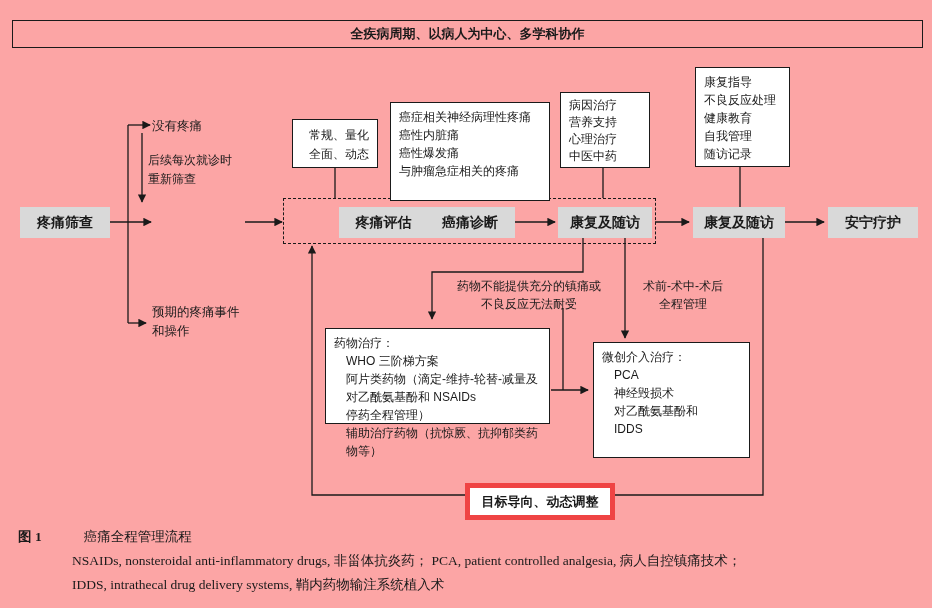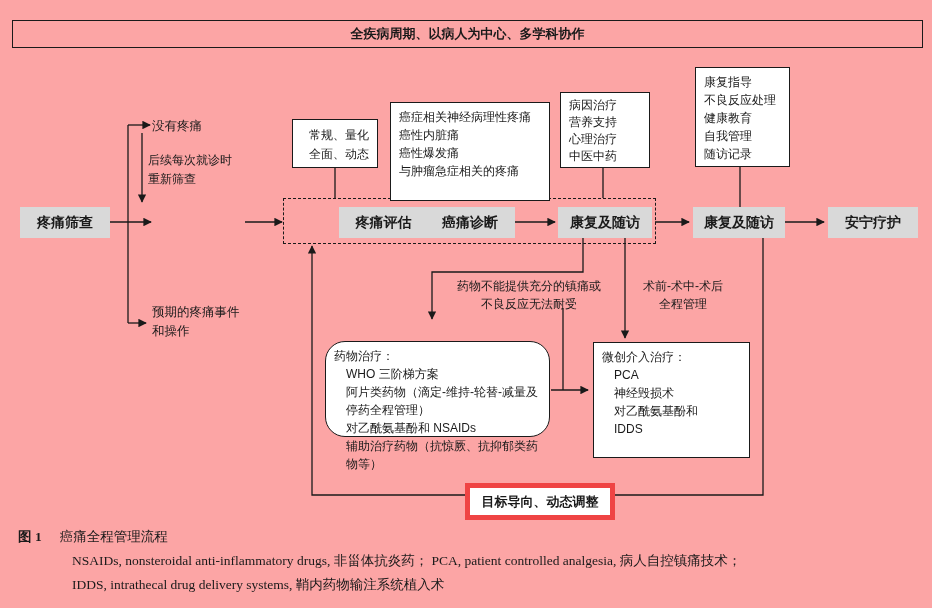--- a/index.html
+++ b/index.html
@@ -34,39 +34,39 @@
     font-size:12px;line-height:18px;padding:5px 8px;box-sizing:border-box;white-space:nowrap;
   }
   #note-assess{left:292px;top:119px;width:86px;height:49px;text-align:right;padding-top:6px;line-height:19px;}
   #note-diag{left:390px;top:68px;width:160px;height:99px;margin-top:34px;}
   #note-treat{left:560px;top:92px;width:90px;height:76px;padding-top:4px;line-height:17px;}
   #note-rehab{left:695px;top:67px;width:95px;height:100px;}
   .bigbox{
     position:absolute;background:#ffffff;border:1px solid #1a1a1a;z-index:2;
     font-size:12px;line-height:18px;padding:5px 8px;box-sizing:border-box;white-space:nowrap;
   }
-  #box-drug{left:325px;top:341px;width:225px;height:96px;border-radius:20px;}
+  #box-drug{left:325px;top:328px;width:225px;height:96px;}
   #box-invasive{left:593px;top:342px;width:157px;height:116px;}
   .bigbox .item{padding-left:12px;}
   .flabel{position:absolute;font-size:12.5px;line-height:19px;z-index:2;white-space:nowrap;}
   #lbl-nopain{left:152px;top:117px;}
   #lbl-rescreen{left:148px;top:151px;font-size:12px;}
   #lbl-expected{left:152px;top:303px;}
   #lbl-fail{left:454px;top:277px;width:150px;text-align:center;font-size:12px;line-height:18px;}
   #lbl-periop{left:628px;top:277px;width:110px;text-align:center;font-size:12px;line-height:18px;}
   .goal{
     position:absolute;left:465px;top:483px;width:140px;height:27px;
     background:#ffffff;border:5px solid #ef4444;z-index:2;
     display:flex;align-items:center;justify-content:center;
     font-size:13px;font-weight:bold;white-space:nowrap;
   }
   .caption{position:absolute;font-family:"Liberation Serif",serif;font-size:13.5px;z-index:2;white-space:nowrap;}
   #cap-line1{left:18px;top:528px;}
   #cap-line1 .figno{font-weight:bold;}
-  #cap-line1 .figtitle{margin-left:18px;}
+  #cap-line1 .figtitle{margin-left:42px;}
   #cap-line2{left:72px;top:552px;}
   #cap-line3{left:72px;top:576px;}
 </style>
 </head>
 <body>
 
 <div class="stage">
 
   <svg class="wires" width="932" height="608">
     <defs>
@@ -154,22 +154,22 @@
 
   <div class="flabel" id="lbl-periop">
     <div>术前-术中-术后</div>
     <div>全程管理</div>
   </div>
 
   <div class="bigbox" id="box-drug">
     <div>药物治疗：</div>
     <div class="item">WHO 三阶梯方案</div>
     <div class="item">阿片类药物（滴定-维持-轮替-减量及</div>
+    <div class="item">对乙酰氨基酚和 NSAIDs</div>
     <div class="item">停药全程管理）</div>
-    <div class="item">对乙酰氨基酚和 NSAIDs</div>
     <div class="item">辅助治疗药物（抗惊厥、抗抑郁类药</div>
     <div class="item">物等）</div>
   </div>
 
   <div class="bigbox" id="box-invasive">
     <div>微创介入治疗：</div>
     <div class="item">PCA</div>
     <div class="item">神经毁损术</div>
     <div class="item">对乙酰氨基酚和</div>
     <div class="item">IDDS</div>

